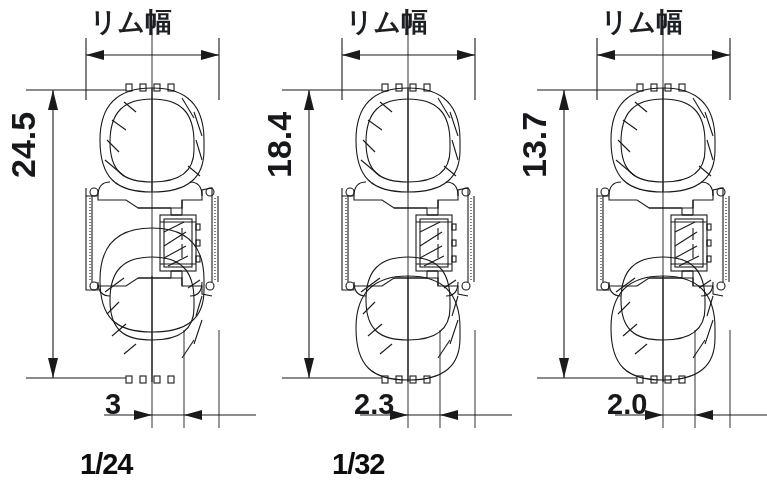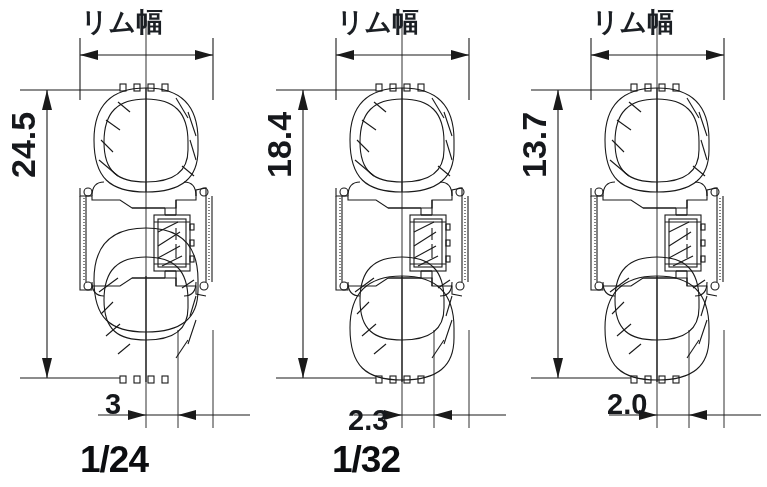--- a/index.html
+++ b/index.html
@@ -5,21 +5,21 @@
   html,body{margin:0;padding:0;}
   body{
     width:767px;height:487px;
     background:#ffffff;
     font-family:"Liberation Sans","DejaVu Sans",sans-serif;
     color:#16181c;
     overflow:hidden;
     position:relative;
   }
   .sheet{position:absolute;left:0;top:0;width:767px;height:487px;}
-  .fig{position:absolute;top:0;width:256px;height:487px;}
+  .fig{position:absolute;top:0;width:256px;height:487px;padding-left:6px;}
   .fig.f0{left:0;}
   .fig.f1{left:256px;}
   .fig.f2{left:511px;}
 
   svg{display:block;}
 
   .rimlabel{
     position:absolute;
     top:4px;
     width:100%;
@@ -53,21 +53,21 @@
     font-size:29px;
     font-weight:700;
     color:#16181c;
     white-space:nowrap;
     font-family:"Liberation Sans","DejaVu Sans",sans-serif;
   }
 
   .scalelabel{
     position:absolute;
     bottom:6px;
-    font-size:37px;
+    font-size:29px;
     font-weight:700;
     color:#0c0d10;
     letter-spacing:-1px;
     white-space:nowrap;
     font-family:"Liberation Sans","DejaVu Sans",sans-serif;
   }
 </style>
 </head>
 <body>
 
@@ -292,21 +292,21 @@
         <rect x="190" y="256" width="4" height="6"></rect>
 
         <line x1="176" y1="200" x2="176" y2="215"></line>
         <line x1="176" y1="271" x2="176" y2="286"></line>
         <line x1="146" y1="88" x2="146" y2="192"></line>
         <line x1="146" y1="276" x2="146" y2="382"></line>
       </g>
     </svg>
 
     <div class="heightlabel">18.4</div>
-    <div class="offsetlabel" style="left:92px;top:388px;margin-top:16px;">2.3</div>
+    <div class="offsetlabel" style="left:98px;top:388px;">2.3</div>
     <div class="scalelabel" style="left:76px;text-align:center;">1/32</div>
   </div>
 
   <div class="fig f2">
 
     <div class="rimlabel"><span class="inner">リム幅</span></div>
 
     <svg width="256" height="487" viewBox="0 0 256 487">
       <g fill="none" stroke="#1a1a1a" stroke-width="1.1" stroke-linecap="butt">
 

